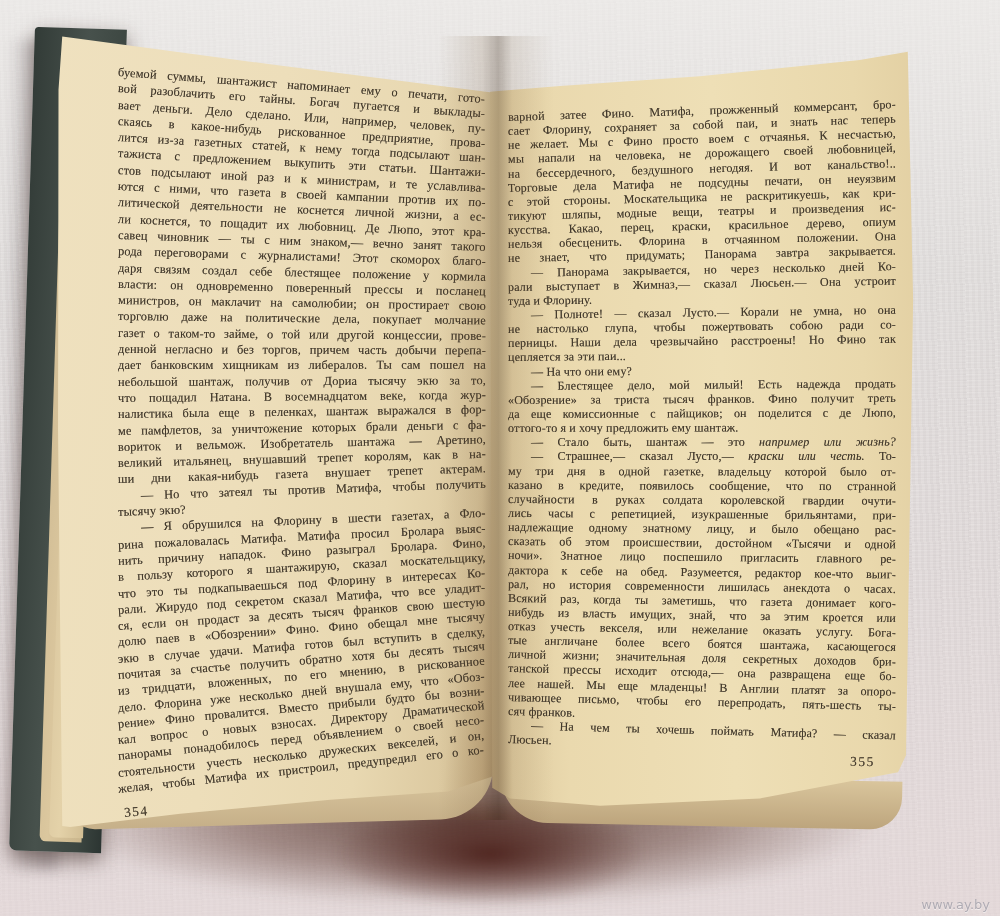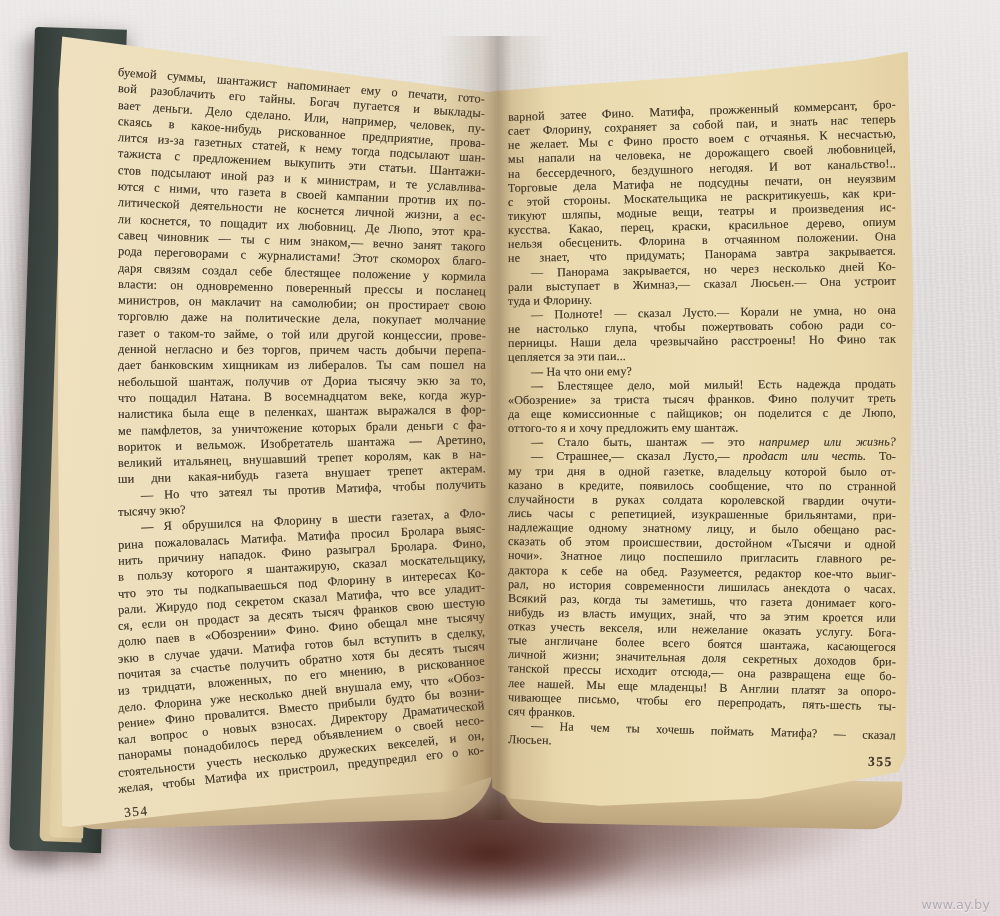--- a/index.html
+++ b/index.html
@@ -52,21 +52,21 @@
     overflow:hidden;letter-spacing:0.12px;white-space:normal;
     text-shadow:0 0 0.5px rgba(64,55,43,0.55);}
   .textcol-left .line{font-size:12.4px;line-height:16.3px;height:16.3px;}
   .textcol-right .line{font-size:12.1px;line-height:14.15px;height:14.15px;}
   .line.ind{padding-left:23px;}
   .line.end{text-align-last:left;}
   .line i{font-style:italic;}
   .pageno{position:absolute;z-index:6;font-size:13.5px;color:#453b2d;letter-spacing:1.5px;
     text-shadow:0 0 0.5px rgba(64,55,43,0.5);}
   .pageno-left{left:124px;top:804px;transform:rotate(-5deg);}
-  .pageno-right{left:868px;top:754px;transform:rotate(1deg);font-weight:bold;}
+  .pageno-right{left:850px;top:754px;transform:rotate(1deg);}
   .watermark{position:absolute;right:10px;bottom:4px;z-index:9;
     font-family:"DejaVu Sans",sans-serif;font-size:13px;
     color:rgba(172,168,176,0.95);text-shadow:0 1px 1px rgba(255,255,255,0.7);}
 </style>
 </head>
 <body>
 
 <div class="scene">
   <div class="fabric"></div>
 
@@ -148,21 +148,21 @@
       <div class="line ind" style="transform: rotate(-0.78deg);">— Полноте! — сказал Лусто.— Корали не умна, но она</div>
       <div class="line" style="transform: rotate(-0.7deg);">не настолько глупа, чтобы пожертвовать собою ради со-</div>
       <div class="line" style="transform: rotate(-0.62deg);">перницы. Наши дела чрезвычайно расстроены! Но Фино так</div>
       <div class="line end" style="transform: rotate(-0.54deg);">цепляется за эти паи...</div>
       <div class="line ind end" style="transform: rotate(-0.46deg);">— На что они ему?</div>
       <div class="line ind" style="transform: rotate(-0.38deg);">— Блестящее дело, мой милый! Есть надежда продать</div>
       <div class="line" style="transform: rotate(-0.3deg);">«Обозрение» за триста тысяч франков. Фино получит треть</div>
       <div class="line" style="transform: rotate(-0.22deg);">да еще комиссионные с пайщиков; он поделится с де Люпо,</div>
       <div class="line end" style="transform: rotate(-0.14deg);">оттого-то я и хочу предложить ему шантаж.</div>
       <div class="line ind" style="transform: rotate(-0.06deg);">— Стало быть, шантаж — это <i>например или жизнь?</i></div>
-      <div class="line ind" style="transform: rotate(0.02deg);">— Страшнее,— сказал Лусто,— <i>продаст или честь.</i> То-</div>
+      <div class="line ind" style="transform: rotate(0.02deg);">— Страшнее,— сказал Лусто,— <i>краски или честь.</i> То-</div>
       <div class="line" style="transform: rotate(0.1deg);">му три дня в одной газетке, владельцу которой было от-</div>
       <div class="line" style="transform: rotate(0.18deg);">казано в кредите, появилось сообщение, что по странной</div>
       <div class="line" style="transform: rotate(0.26deg);">случайности в руках солдата королевской гвардии очути-</div>
       <div class="line" style="transform: rotate(0.34deg);">лись часы с репетицией, изукрашенные брильянтами, при-</div>
       <div class="line" style="transform: rotate(0.42deg);">надлежащие одному знатному лицу, и было обещано рас-</div>
       <div class="line" style="transform: rotate(0.5deg);">сказать об этом происшествии, достойном «Тысячи и одной</div>
       <div class="line" style="transform: rotate(0.58deg);">ночи». Знатное лицо поспешило пригласить главного ре-</div>
       <div class="line" style="transform: rotate(0.66deg);">дактора к себе на обед. Разумеется, редактор кое-что выиг-</div>
       <div class="line" style="transform: rotate(0.74deg);">рал, но история современности лишилась анекдота о часах.</div>
       <div class="line" style="transform: rotate(0.82deg);">Всякий раз, когда ты заметишь, что газета донимает кого-</div>

